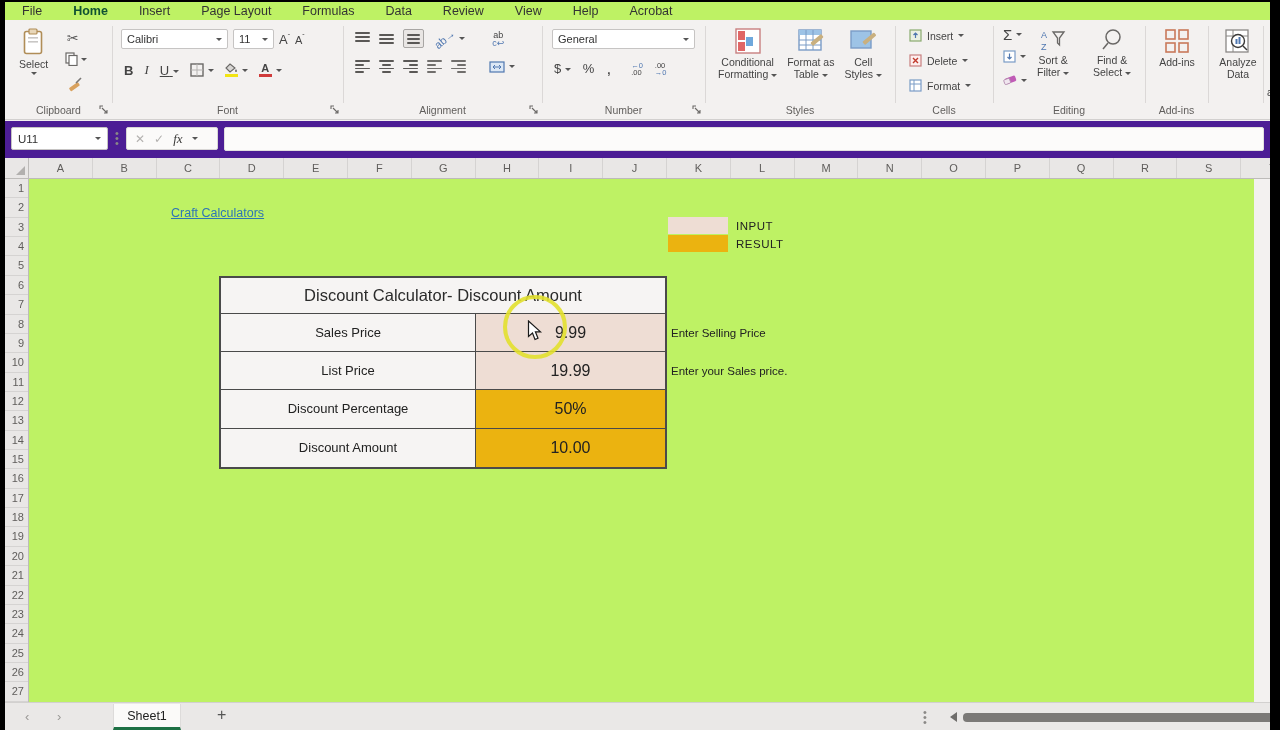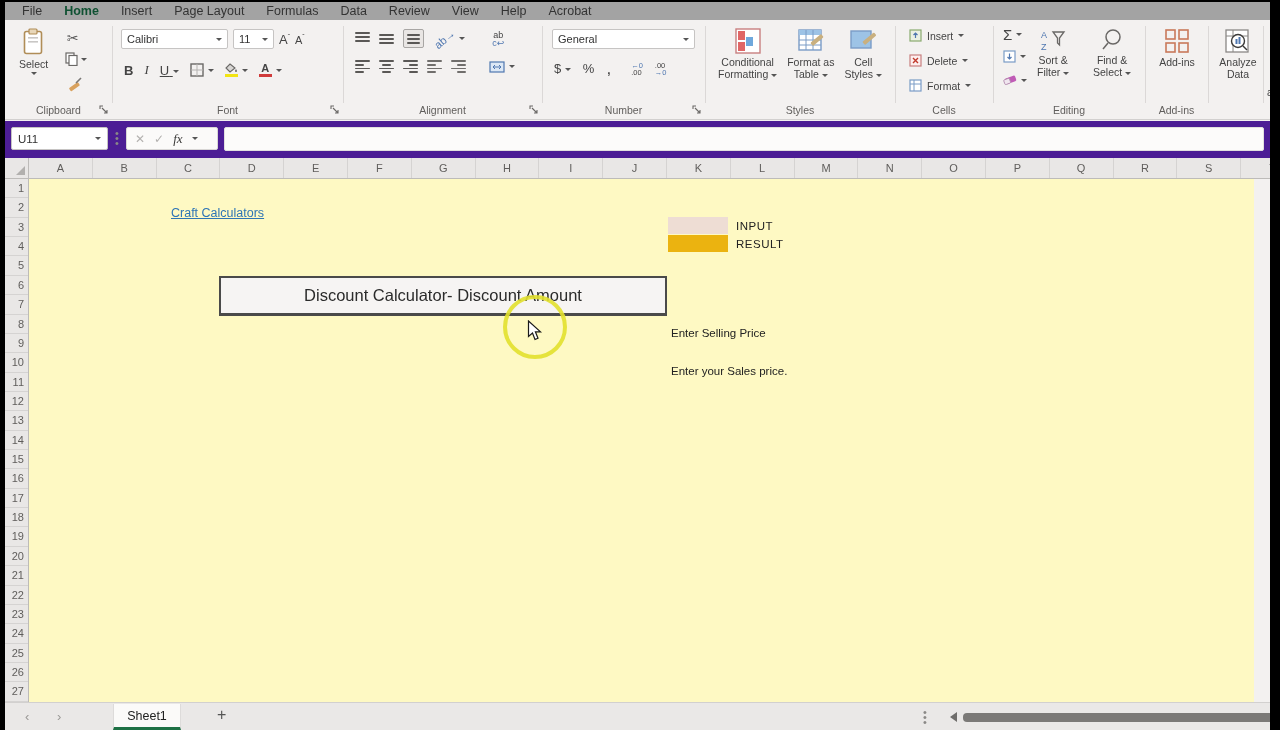--- a/index.html
+++ b/index.html
@@ -2,21 +2,21 @@
 <html><head>
 <meta charset="utf-8">
 <style>
   * { margin:0; padding:0; box-sizing:border-box; }
   html,body { width:1280px; height:730px; overflow:hidden; background:#000;
     font-family:"Liberation Sans","DejaVu Sans",sans-serif; }
   #app { position:absolute; left:0; top:0; width:1280px; height:730px; background:#f3f1f0; }
 
   
   #menubar { position:absolute; left:5px; top:2px; right:10px; height:18px;
-    display:flex; align-items:flex-start; gap:18px; padding-left:15px; background:#a3a3a3; }
+    display:flex; align-items:flex-start; gap:27px; padding-left:15px; background:#bef264; }
   .mtab { font-size:12.5px; color:#333; padding:2px 2px 4px; cursor:default; white-space:nowrap; }
   .mtab.active { color:#0f5132; font-weight:bold; border-bottom:3px solid #1e7145; border-radius:1px; }
 
   
   #ribbon { position:absolute; left:5px; top:20px; right:10px; height:100px;
     background:#f3f1f0; border-bottom:1px solid #d2d0cf; }
   .grp { position:absolute; top:0; height:100%; }
   .grp-label { position:absolute; bottom:3px; left:0; right:0; text-align:center;
     font-size:10.5px; color:#605e5c; }
   .gdiv { position:absolute; top:6px; bottom:16px; width:1px; background:#dbd8d7; }
@@ -58,21 +58,21 @@
   #corner .tri { position:absolute; right:3px; bottom:3px; width:0; height:0;
     border-left:9px solid transparent; border-bottom:9px solid #b2b0ae; }
   #col-headers { position:absolute; left:29px; top:158px; right:10px; height:21px; background:#e9e7e6;
     border-bottom:1px solid #bdbbb9; display:flex; overflow:hidden; }
   .colh { flex:0 0 63.8px; text-align:center; font-size:11px; color:#5f5d5b; line-height:20px;
     border-right:1px solid #d5d3d2; }
   #row-headers { position:absolute; left:5px; top:179px; width:24px; height:523px; background:#e9e7e6;
     border-right:1px solid #bdbbb9; overflow:hidden; }
   .rowh { height:19.37px; font-size:11px; color:#5f5d5b; text-align:right; padding-right:4px;
     line-height:19.37px; border-bottom:1px solid #d5d3d2; }
-  #grid { position:absolute; left:29px; top:179px; right:26px; height:523px; background:#fef9c3; overflow:hidden; }
+  #grid { position:absolute; left:29px; top:179px; right:26px; height:523px; background:#bef264; overflow:hidden; }
 
   
   #hyperlink { position:absolute; left:142px; top:27px; font-size:12.5px; color:#2e75b6;
     text-decoration:underline; }
   #legend { position:absolute; left:639px; top:38px; }
   .leg-row { display:flex; align-items:center; margin-bottom:1px; }
   .leg-swatch { width:60px; height:17px; margin-right:8px; }
   .leg-label { font-size:11.5px; color:#222; letter-spacing:0.5px; }
   #calc-table { position:absolute; left:190px; top:97px; width:448px;
     border:2px solid #4a4a4a; background:#f6f4f3; }
@@ -535,20 +535,38 @@
           <span class="leg-swatch" style="background: rgb(238, 221, 212);"></span>
           <span class="leg-label">INPUT</span>
         </div>
         <div class="leg-row">
           <span class="leg-swatch" style="background: rgb(235, 179, 16);"></span>
           <span class="leg-label">RESULT</span>
         </div>
       </div>
     <div id="calc-table">
       <div id="calc-title">Discount Calculator- Discount Amount</div>
+      <div id="table-rows">
+          <div class="trow">
+            <div class="tlabel">Sales Price</div>
+            <div class="tvalue" style="background: rgb(238, 221, 212);">9.99</div>
+          </div>
+          <div class="trow">
+            <div class="tlabel">List Price</div>
+            <div class="tvalue" style="background: rgb(238, 221, 212);">19.99</div>
+          </div>
+          <div class="trow">
+            <div class="tlabel">Discount Percentage</div>
+            <div class="tvalue" style="background: rgb(235, 179, 16);">50%</div>
+          </div>
+          <div class="trow">
+            <div class="tlabel">Discount Amount</div>
+            <div class="tvalue" style="background: rgb(235, 179, 16);">10.00</div>
+          </div>
+        </div>
     </div>
     <div id="notes">
         <div class="note">Enter Selling Price</div>
         <div class="note">Enter your Sales price.</div>
         <div class="note"></div>
         <div class="note"></div>
       </div>
     <div id="highlight-ring"></div>
     <svg id="cursor" width="18" height="22" viewBox="0 0 18 22">
       <polygon points="1.5,1 1.5,16.5 5.5,13 8,19.5 11,18.2 8.4,11.8 13.5,11.8" fill="#fff" stroke="#1a1a1a" stroke-width="1.2"></polygon>

